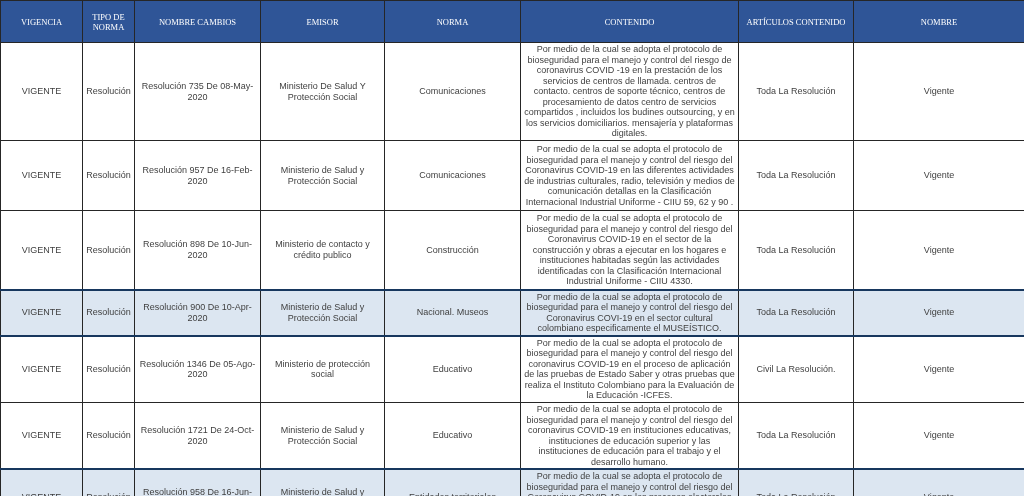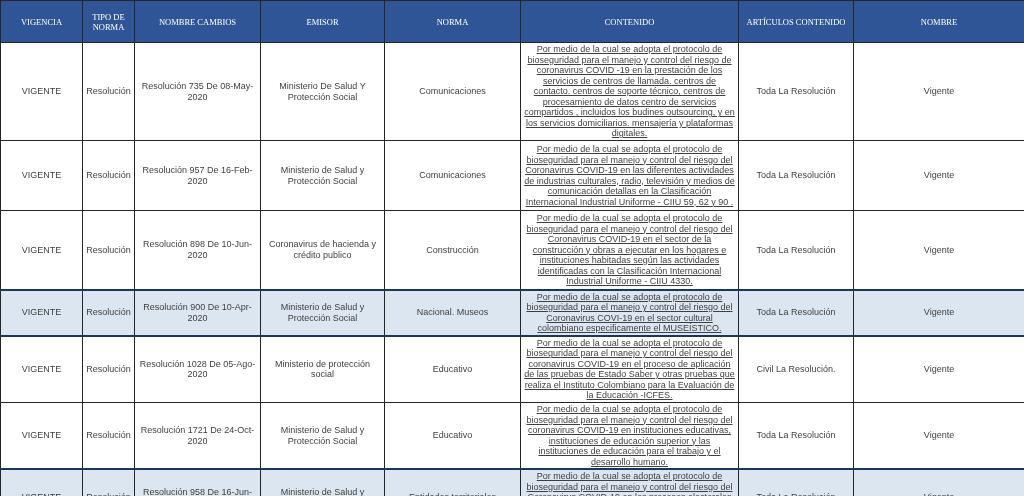--- a/index.html
+++ b/index.html
@@ -54,21 +54,20 @@
   tbody tr:nth-child(6) { height: 55px; }
   tbody tr:nth-child(7) { height: 56px; }
   
   td.col-vigencia { text-align: left; padding-left: 4px; }
   td.col-contenido {
     text-align: justify;
     text-justify: inter-word;
     vertical-align: top;
     line-height: 10px;
     padding: 1px 2px;
-    text-decoration: underline;
   }
   tr.hl td { background: var(--row-highlight-bg, #DCE6F1); }
   tr.hl td {
     border-top: 2px solid var(--highlight-border, #17375E);
     border-bottom: 2px solid var(--highlight-border, #17375E);
   }
 </style>
 </head>
 <body>
 
@@ -114,40 +113,40 @@
           <td class="col-emisor">Ministerio de Salud y Protección Social</td>
           <td class="col-sector">Comunicaciones</td>
           <td class="col-contenido">Por medio de la cual se adopta el protocolo de bioseguridad para el manejo y control del riesgo del Coronavirus COVID-19 en las diferentes actividades de industrias culturales, radio, televisión y medios de comunicación detallas en la Clasificación Internacional Industrial Uniforme - CIIU 59, 62 y 90 .</td>
           <td class="col-articulos_aplicables">Toda La Resolución</td>
           <td class="col-cambios">Vigente</td>
         </tr>
         <tr>
           <td class="col-vigencia">VIGENTE</td>
           <td class="col-tipo_de_norma">Resolución</td>
           <td class="col-nombre_completo">Resolución 898 De 10-Jun-2020</td>
-          <td class="col-emisor">Coronavirus de hacienda y crédito publico</td>
+          <td class="col-emisor">Ministerio de contacto y crédito publico</td>
           <td class="col-sector">Construcción</td>
           <td class="col-contenido">Por medio de la cual se adopta el protocolo de bioseguridad para el manejo y control del riesgo del Coronavirus COVID-19 en el sector de la construcción y obras a ejecutar en los hogares e instituciones habitadas según las actividades identificadas con la Clasificación Internacional Industrial Uniforme - CIIU 4330.</td>
           <td class="col-articulos_aplicables">Toda La Resolución</td>
           <td class="col-cambios">Vigente</td>
         </tr>
         <tr class="hl">
           <td class="col-vigencia">VIGENTE</td>
           <td class="col-tipo_de_norma">Resolución</td>
           <td class="col-nombre_completo">Resolución 900 De 10-Apr-2020</td>
           <td class="col-emisor">Ministerio de Salud y Protección Social</td>
           <td class="col-sector">Nacional. Museos</td>
           <td class="col-contenido">Por medio de la cual se adopta el protocolo de bioseguridad para el manejo y control del riesgo del Coronavirus COVI-19 en el sector cultural colombiano especificamente el MUSEÍSTICO.</td>
           <td class="col-articulos_aplicables">Toda La Resolución</td>
           <td class="col-cambios">Vigente</td>
         </tr>
         <tr>
           <td class="col-vigencia">VIGENTE</td>
           <td class="col-tipo_de_norma">Resolución</td>
-          <td class="col-nombre_completo">Resolución 1028 De 05-Ago-2020</td>
+          <td class="col-nombre_completo">Resolución 1346 De 05-Ago-2020</td>
           <td class="col-emisor">Ministerio de protección social</td>
           <td class="col-sector">Educativo</td>
           <td class="col-contenido">Por medio de la cual se adopta el protocolo de bioseguridad para el manejo y control del riesgo del coronavirus COVID-19 en el proceso de aplicación de las pruebas de Estado Saber y otras pruebas que realiza el Instituto Colombiano para la Evaluación de la Educación -ICFES.</td>
           <td class="col-articulos_aplicables">Civil La Resolución.</td>
           <td class="col-cambios">Vigente</td>
         </tr>
         <tr>
           <td class="col-vigencia">VIGENTE</td>
           <td class="col-tipo_de_norma">Resolución</td>
           <td class="col-nombre_completo">Resolución 1721 De 24-Oct-2020</td>

